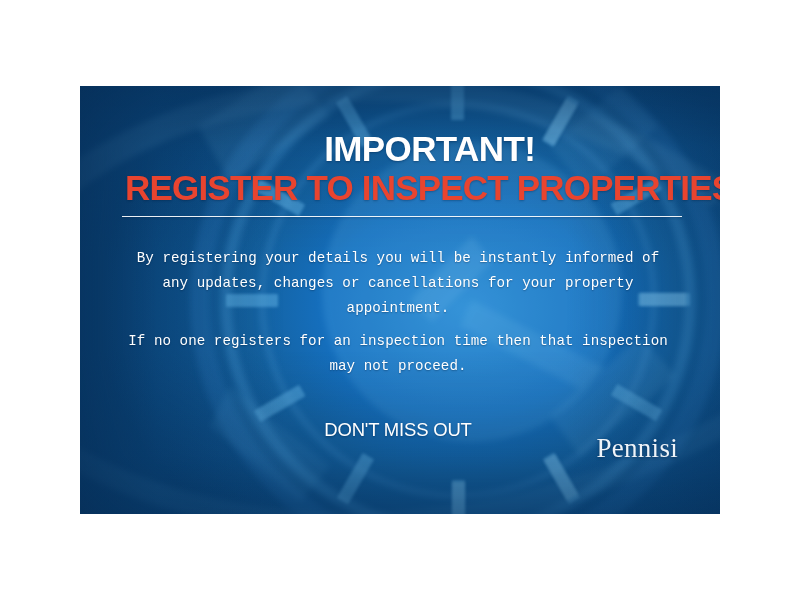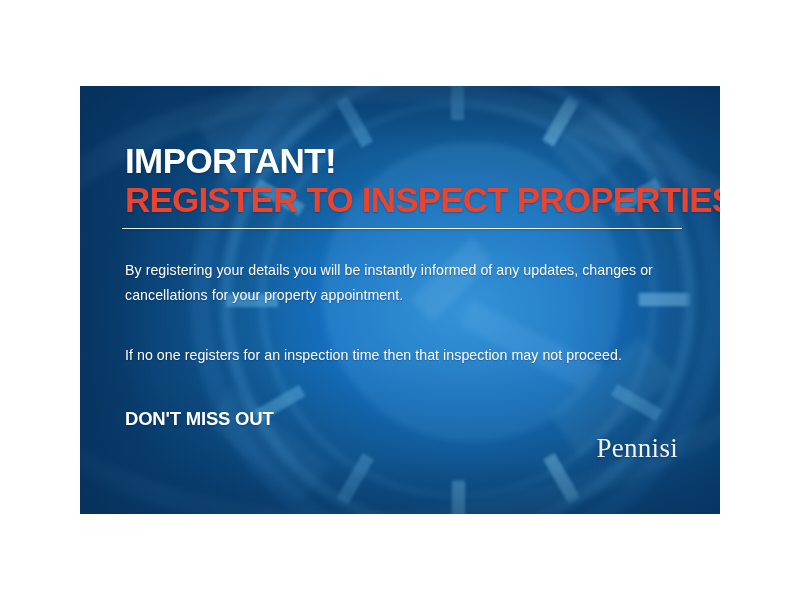--- a/index.html
+++ b/index.html
@@ -74,23 +74,24 @@
   .clock-layer {
     position: absolute;
     inset: 0;
   }
   .clock-layer svg { display: block; }
 
   
   #content {
     position: absolute;
     left: 45px;      
-    top: 12px;
+    top: 0;
     width: 570px;
     height: 100%;
+    text-align: center;
   }
 
   .headline-block {
     position: absolute;
     left: 0;
     top: 45px;
   }
 
   .headline-1 {
     font-size: 35px;
@@ -131,28 +132,29 @@
     width: 546px;
   }
 
   .para {
     color: #ffffff;
     font-size: 14.2px;
     line-height: 25px;
     margin: 0;
     letter-spacing: 0.05px;
     text-shadow: 0 1px 1.5px rgba(0,22,50,0.35);
-  }
-
-  .para + .para { margin-top: 35px; }
+    font-family: Liberation Mono, monospace;
+  }
+
+  .para + .para { margin-top: 8px; }
 
   .subhead {
     color: #ffffff;
     font-size: 18.5px;
-    font-weight: 700;
+    font-weight: 400;
     letter-spacing: -0.2px;
     margin: 0;
     text-shadow: 0 1px 2px rgba(0,22,50,0.35);
   }
 
   .subhead-block { margin-top: 40px; }
   .subhead-block .para { margin-top: 8px; }
 
   
   #logo {

